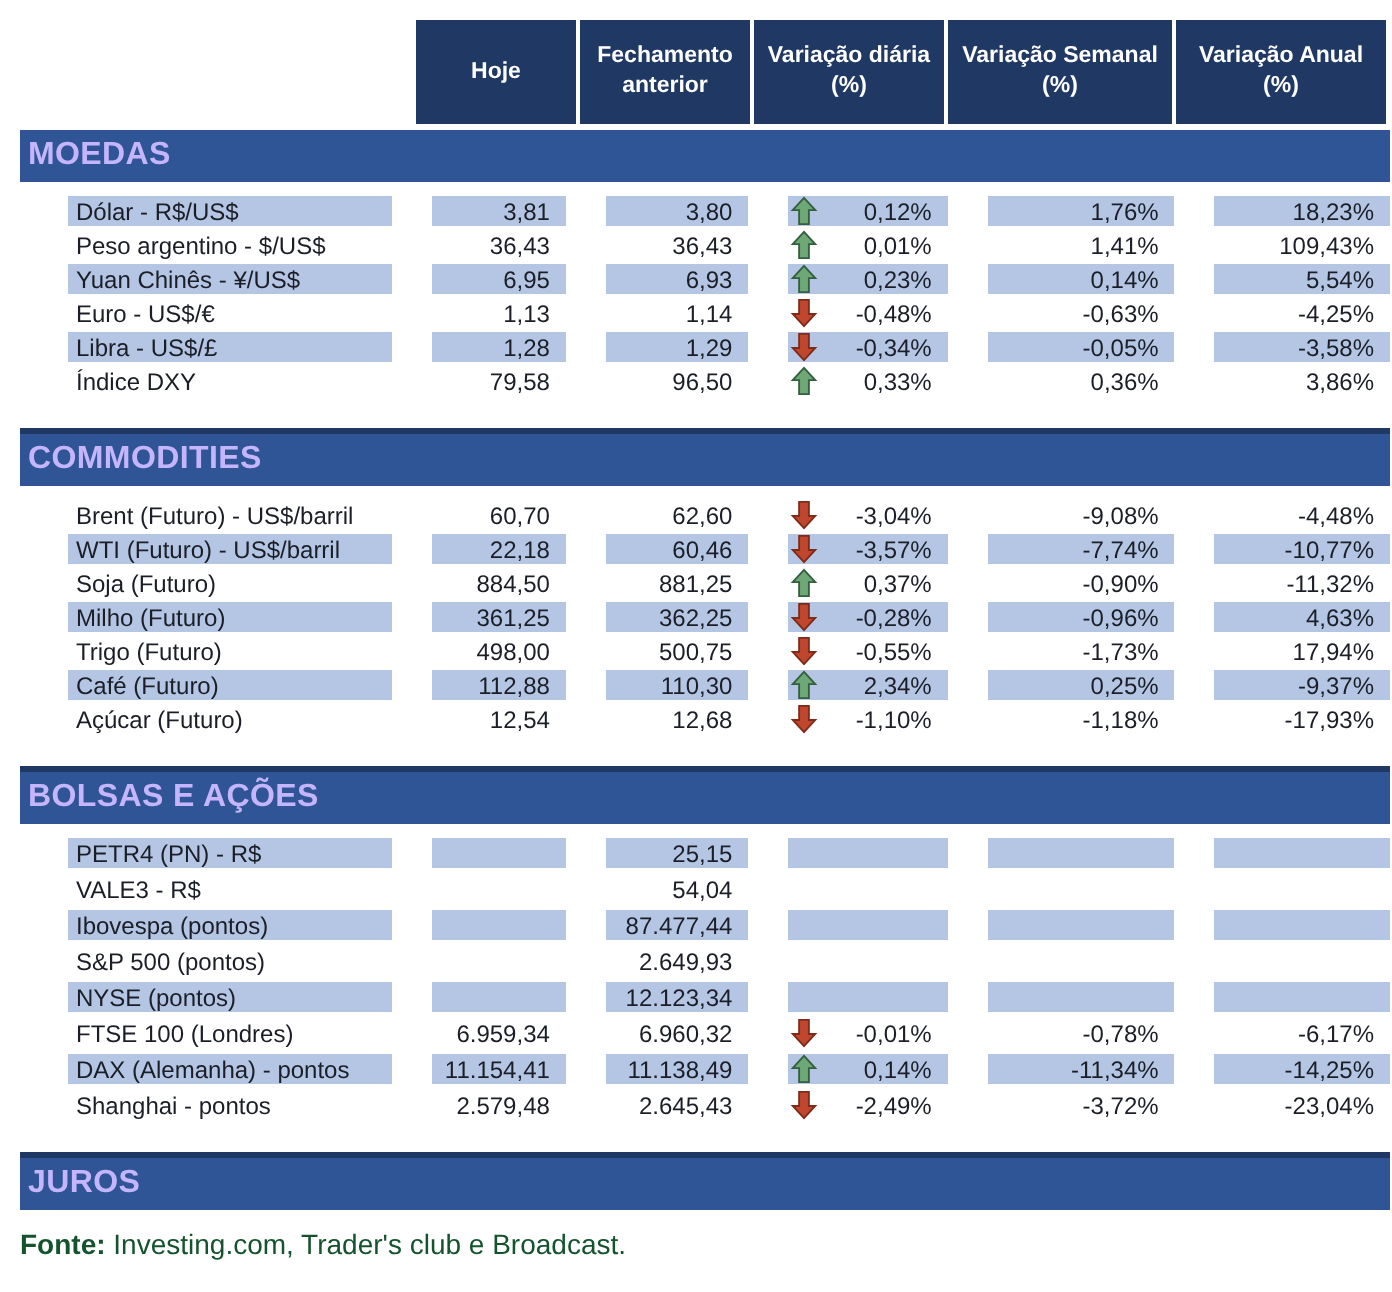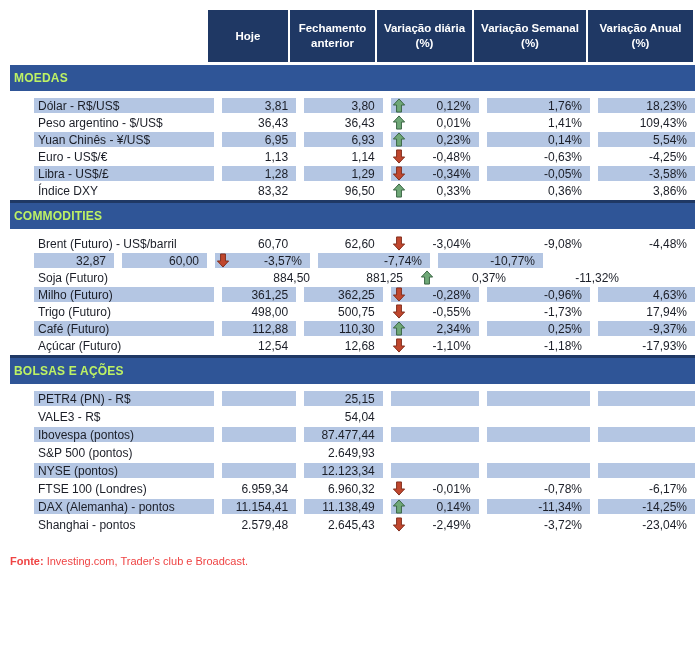--- a/index.html
+++ b/index.html
@@ -15,47 +15,47 @@
   .hspacer{width:196px;}
   .hcell{
     background:#1F3864;color:#ffffff;font-weight:bold;
     font-size:11.5px;line-height:1.3;text-align:center;
     height:52px;display:flex;align-items:center;justify-content:center;
     padding:0 2px;box-sizing:border-box;
   }
 
   
   .section-bar{
-    background:#2F5597;color:#bef264;font-weight:bold;font-size:12px;
+    background:#2F5597;color:#c4b5fd;font-weight:bold;font-size:16px;
     height:26px;display:flex;align-items:center;padding-left:4px;
     box-sizing:border-box;letter-spacing:.2px;
   }
   .section{margin-top:3px;}
-  .section.bt{margin-top:2px;border-top:3px solid #1F3864;}
+  .section.bt{margin-top:16px;border-top:3px solid #1F3864;}
 
   
   .rows{margin-top:7px;}
-  .row{display:flex;gap:8px;height:15px;margin-bottom:2px;font-size:12px;padding-left:24px;}
+  .row{display:flex;gap:20px;height:15px;margin-bottom:2px;font-size:12px;padding-left:24px;}
   .rows.loose .row{margin-bottom:3px;text-align:right;}
   .cell{display:flex;align-items:center;box-sizing:border-box;height:100%;background:transparent;}
   .row.shade .cell{background:#B4C6E3;}
   .c-label{width:196px;padding-left:4px;}
   .c-hoje{width:80px;}
   .c-fech{width:85px;}
   .c-dia{width:95px;}
   .c-sem{width:112px;}
   .c-anual{width:105px;}
   .num{justify-content:flex-end;padding-right:8px;font-variant-numeric:tabular-nums;}
   .c-dia{justify-content:flex-start;padding-left:1px;padding-right:8px;}
   .c-dia .val{margin-left:auto;}
   .ticon{width:14px;height:15px;display:flex;align-items:center;flex:0 0 auto;}
   .ticon svg{display:block;}
 
   
-  .fonte{margin-top:23px;font-size:11px;color:#ef4444;}
+  .fonte{margin-top:9px;font-size:14px;color:#14532d;}
   .fonte .b{font-weight:bold;}
 </style>
 </head>
 <body>
 
 <div class="page">
 
   <div class="header-row">
     <div class="hspacer"></div>
     <div class="hcell c-hoje">Hoje</div>
@@ -139,21 +139,21 @@
                   <path d="M7 15 L13 8.5 H9.6 V1 H4.4 V8.5 H1 Z" fill="#C0472E" stroke="#7E2B1A" stroke-width="1"></path>
                 </svg>
               </span>
               <span class="val">-0,34%</span>
             </div>
             <div class="cell c-sem num">-0,05%</div>
             <div class="cell c-anual num">-3,58%</div>
           </div>
           <div class="row">
             <div class="cell c-label">Índice DXY</div>
-            <div class="cell c-hoje num">83,32</div>
+            <div class="cell c-hoje num">79,58</div>
             <div class="cell c-fech num">96,50</div>
             <div class="cell c-dia">
               <span class="ticon">
                 <svg width="14" height="15" viewBox="0 0 14 16">
                   <path d="M7 1 L13 7.5 H9.6 V15 H4.4 V7.5 H1 Z" fill="#6FA877" stroke="#35603F" stroke-width="1"></path>
                 </svg>
               </span>
               <span class="val">0,33%</span>
             </div>
             <div class="cell c-sem num">0,36%</div>
@@ -173,22 +173,23 @@
                 <svg width="14" height="15" viewBox="0 0 14 16">
                   <path d="M7 15 L13 8.5 H9.6 V1 H4.4 V8.5 H1 Z" fill="#C0472E" stroke="#7E2B1A" stroke-width="1"></path>
                 </svg>
               </span>
               <span class="val">-3,04%</span>
             </div>
             <div class="cell c-sem num">-9,08%</div>
             <div class="cell c-anual num">-4,48%</div>
           </div>
           <div class="row shade">
-            <div class="cell c-hoje num">32,87</div>
-            <div class="cell c-fech num">60,00</div>
+            <div class="cell c-label">WTI (Futuro) - US$/barril</div>
+            <div class="cell c-hoje num">22,18</div>
+            <div class="cell c-fech num">60,46</div>
             <div class="cell c-dia">
               <span class="ticon">
                 <svg width="14" height="15" viewBox="0 0 14 16">
                   <path d="M7 15 L13 8.5 H9.6 V1 H4.4 V8.5 H1 Z" fill="#C0472E" stroke="#7E2B1A" stroke-width="1"></path>
                 </svg>
               </span>
               <span class="val">-3,57%</span>
             </div>
             <div class="cell c-sem num">-7,74%</div>
             <div class="cell c-anual num">-10,77%</div>
@@ -198,20 +199,21 @@
             <div class="cell c-hoje num">884,50</div>
             <div class="cell c-fech num">881,25</div>
             <div class="cell c-dia">
               <span class="ticon">
                 <svg width="14" height="15" viewBox="0 0 14 16">
                   <path d="M7 1 L13 7.5 H9.6 V15 H4.4 V7.5 H1 Z" fill="#6FA877" stroke="#35603F" stroke-width="1"></path>
                 </svg>
               </span>
               <span class="val">0,37%</span>
             </div>
+            <div class="cell c-sem num">-0,90%</div>
             <div class="cell c-anual num">-11,32%</div>
           </div>
           <div class="row shade">
             <div class="cell c-label">Milho (Futuro)</div>
             <div class="cell c-hoje num">361,25</div>
             <div class="cell c-fech num">362,25</div>
             <div class="cell c-dia">
               <span class="ticon">
                 <svg width="14" height="15" viewBox="0 0 14 16">
                   <path d="M7 15 L13 8.5 H9.6 V1 H4.4 V8.5 H1 Z" fill="#C0472E" stroke="#7E2B1A" stroke-width="1"></path>
@@ -362,17 +364,20 @@
                   <path d="M7 15 L13 8.5 H9.6 V1 H4.4 V8.5 H1 Z" fill="#C0472E" stroke="#7E2B1A" stroke-width="1"></path>
                 </svg>
               </span>
               <span class="val">-2,49%</span>
             </div>
             <div class="cell c-sem num">-3,72%</div>
             <div class="cell c-anual num">-23,04%</div>
           </div>
         </div>
       </div>
+      <div class="section bt">
+        <div class="section-bar">JUROS</div>
+      </div>
     </div>
 
   <div class="fonte"><span class="b">Fonte:</span><span> Investing.com, Trader's club e Broadcast.</span></div>
 
 </div>
 
 </body></html>

